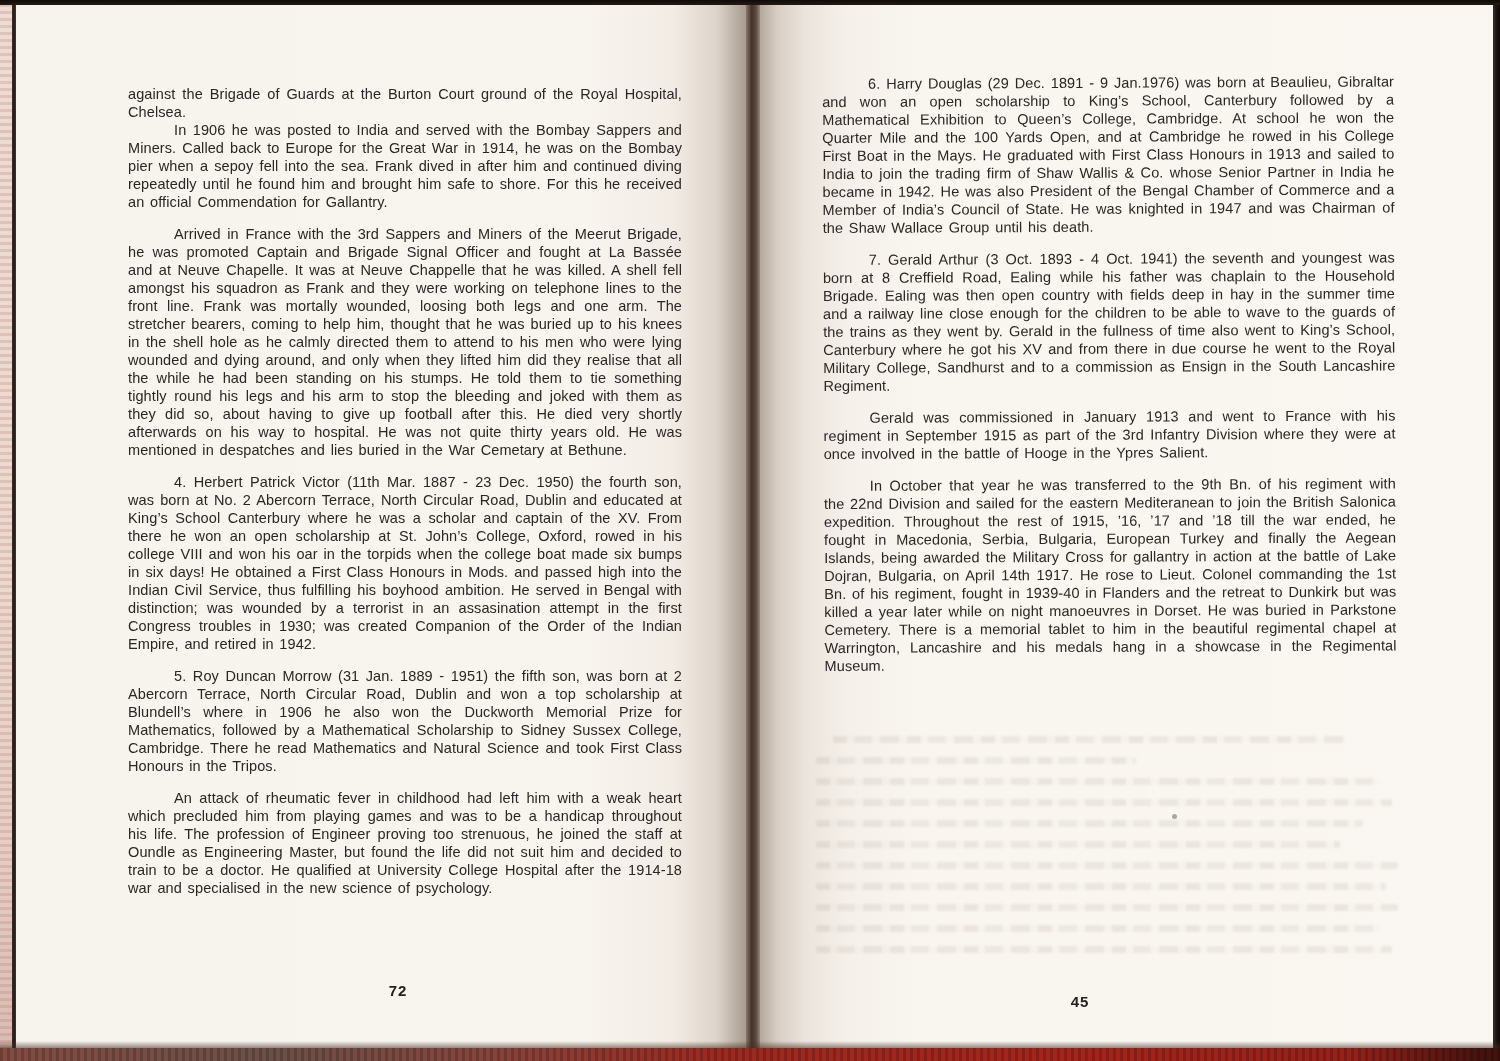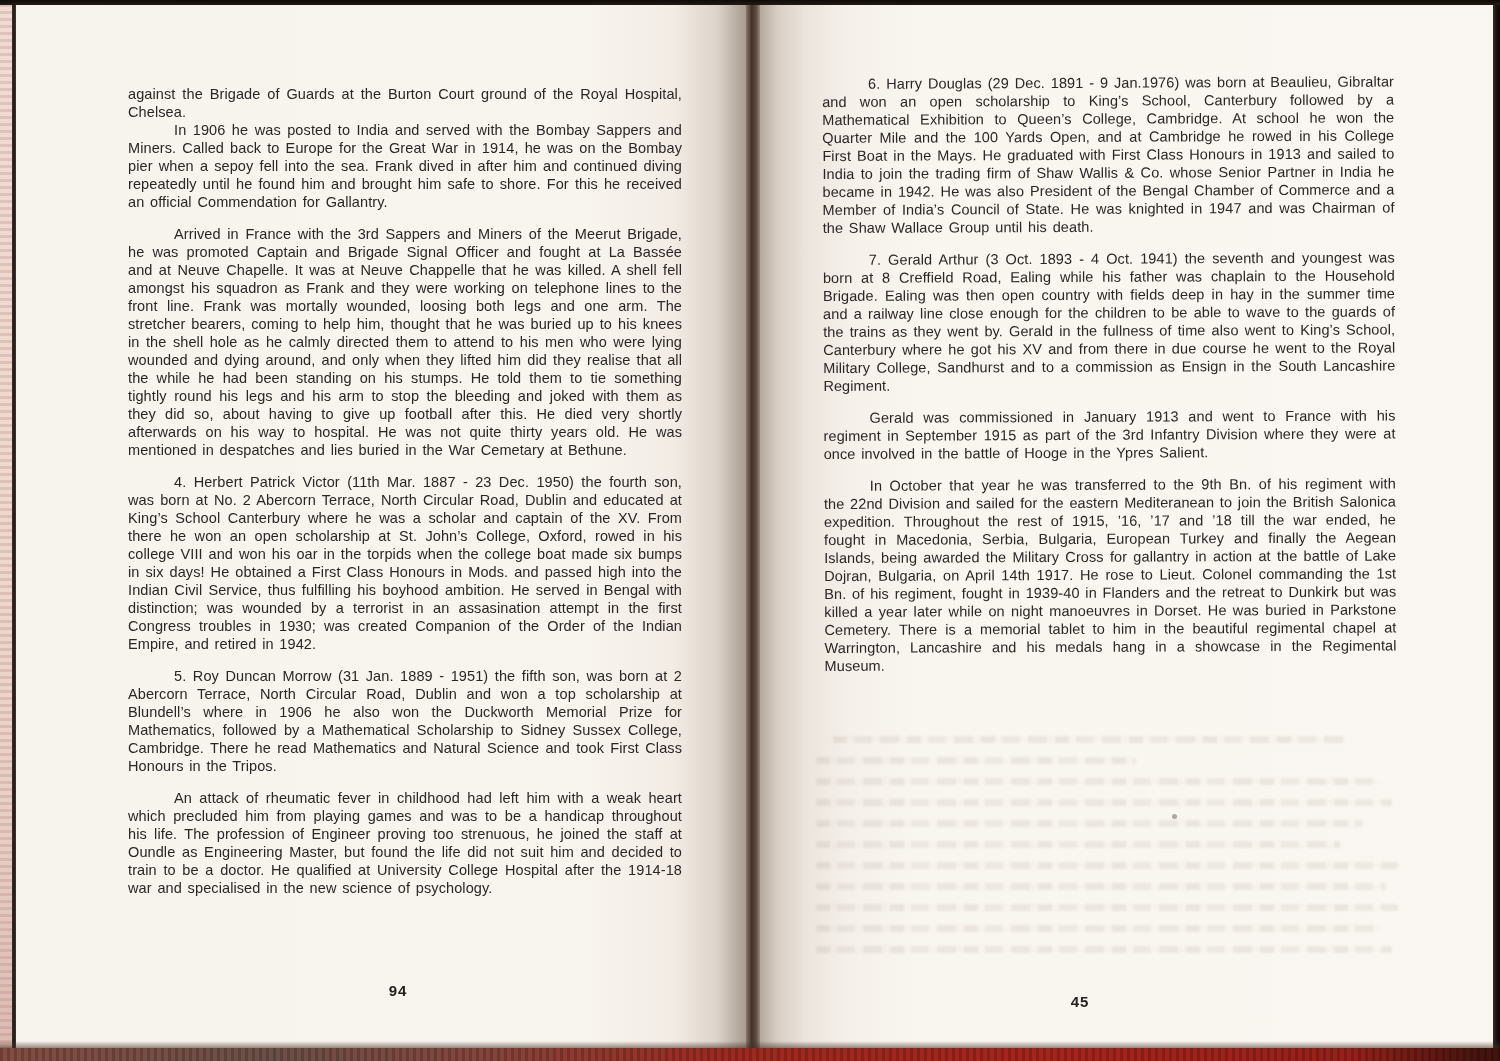--- a/index.html
+++ b/index.html
@@ -95,21 +95,21 @@
 
   <div class="page-left">
     <div class="text-col text-col-left">
       <p class="para noindent">against the Brigade of Guards at the Burton Court ground of the Royal Hospital, Chelsea.</p>
       <p class="para">In 1906 he was posted to India and served with the Bombay Sappers and Miners. Called back to Europe for the Great War in 1914, he was on the Bombay pier when a sepoy fell into the sea. Frank dived in after him and continued diving repeatedly until he found him and brought him safe to shore. For this he received an official Commendation for Gallantry.</p>
       <p class="para gap">Arrived in France with the 3rd Sappers and Miners of the Meerut Brigade, he was promoted Captain and Brigade Signal Officer and fought at La Bassée and at Neuve Chapelle. It was at Neuve Chappelle that he was killed. A shell fell amongst his squadron as Frank and they were working on telephone lines to the front line. Frank was mortally wounded, loosing both legs and one arm. The stretcher bearers, coming to help him, thought that he was buried up to his knees in the shell hole as he calmly directed them to attend to his men who were lying wounded and dying around, and only when they lifted him did they realise that all the while he had been standing on his stumps. He told them to tie something tightly round his legs and his arm to stop the bleeding and joked with them as they did so, about having to give up football after this. He died very shortly afterwards on his way to hospital. He was not quite thirty years old. He was mentioned in despatches and lies buried in the War Cemetary at Bethune.</p>
       <p class="para gap">4. Herbert Patrick Victor (11th Mar. 1887 - 23 Dec. 1950) the fourth son, was born at No. 2 Abercorn Terrace, North Circular Road, Dublin and educated at King’s School Canterbury where he was a scholar and captain of the XV. From there he won an open scholarship at St. John’s College, Oxford, rowed in his college VIII and won his oar in the torpids when the college boat made six bumps in six days! He obtained a First Class Honours in Mods. and passed high into the Indian Civil Service, thus fulfilling his boyhood ambition. He served in Bengal with distinction; was wounded by a terrorist in an assasination attempt in the first Congress troubles in 1930; was created Companion of the Order of the Indian Empire, and retired in 1942.</p>
       <p class="para gap">5. Roy Duncan Morrow (31 Jan. 1889 - 1951) the fifth son, was born at 2 Abercorn Terrace, North Circular Road, Dublin and won a top scholarship at Blundell’s where in 1906 he also won the Duckworth Memorial Prize for Mathematics, followed by a Mathematical Scholarship to Sidney Sussex College, Cambridge. There he read Mathematics and Natural Science and took First Class Honours in the Tripos.</p>
       <p class="para gap">An attack of rheumatic fever in childhood had left him with a weak heart which precluded him from playing games and was to be a handicap throughout his life. The profession of Engineer proving too strenuous, he joined the staff at Oundle as Engineering Master, but found the life did not suit him and decided to train to be a doctor. He qualified at University College Hospital after the 1914-18 war and specialised in the new science of psychology.</p>
     </div>
-    <div class="pagenum pagenum-left">94</div>
+    <div class="pagenum pagenum-left">72</div>
   </div>
 
   <div class="gutter"></div>
 
   <div class="page-right">
     <div class="text-col text-col-right">
       <p class="para">6. Harry Douglas (29 Dec. 1891 - 9 Jan.1976) was born at Beaulieu, Gibraltar and won an open scholarship to King’s School, Canterbury followed by a Mathematical Exhibition to Queen’s College, Cambridge. At school he won the Quarter Mile and the 100 Yards Open, and at Cambridge he rowed in his College First Boat in the Mays. He graduated with First Class Honours in 1913 and sailed to India to join the trading firm of Shaw Wallis &amp; Co. whose Senior Partner in India he became in 1942. He was also President of the Bengal Chamber of Commerce and a Member of India’s Council of State. He was knighted in 1947 and was Chairman of the Shaw Wallace Group until his death.</p>
       <p class="para gap">7. Gerald Arthur (3 Oct. 1893 - 4 Oct. 1941) the seventh and youngest was born at 8 Creffield Road, Ealing while his father was chaplain to the Household Brigade. Ealing was then open country with fields deep in hay in the summer time and a railway line close enough for the children to be able to wave to the guards of the trains as they went by. Gerald in the fullness of time also went to King’s School, Canterbury where he got his XV and from there in due course he went to the Royal Military College, Sandhurst and to a commission as Ensign in the South Lancashire Regiment.</p>
       <p class="para gap">Gerald was commissioned in January 1913 and went to France with his regiment in September 1915 as part of the 3rd Infantry Division where they were at once involved in the battle of Hooge in the Ypres Salient.</p>
       <p class="para gap">In October that year he was transferred to the 9th Bn. of his regiment with the 22nd Division and sailed for the eastern Mediteranean to join the British Salonica expedition. Throughout the rest of 1915, ’16, ’17 and ’18 till the war ended, he fought in Macedonia, Serbia, Bulgaria, European Turkey and finally the Aegean Islands, being awarded the Military Cross for gallantry in action at the battle of Lake Dojran, Bulgaria, on April 14th 1917. He rose to Lieut. Colonel commanding the 1st Bn. of his regiment, fought in 1939-40 in Flanders and the retreat to Dunkirk but was killed a year later while on night manoeuvres in Dorset. He was buried in Parkstone Cemetery. There is a memorial tablet to him in the beautiful regimental chapel at Warrington, Lancashire and his medals hang in a showcase in the Regimental Museum.</p>

